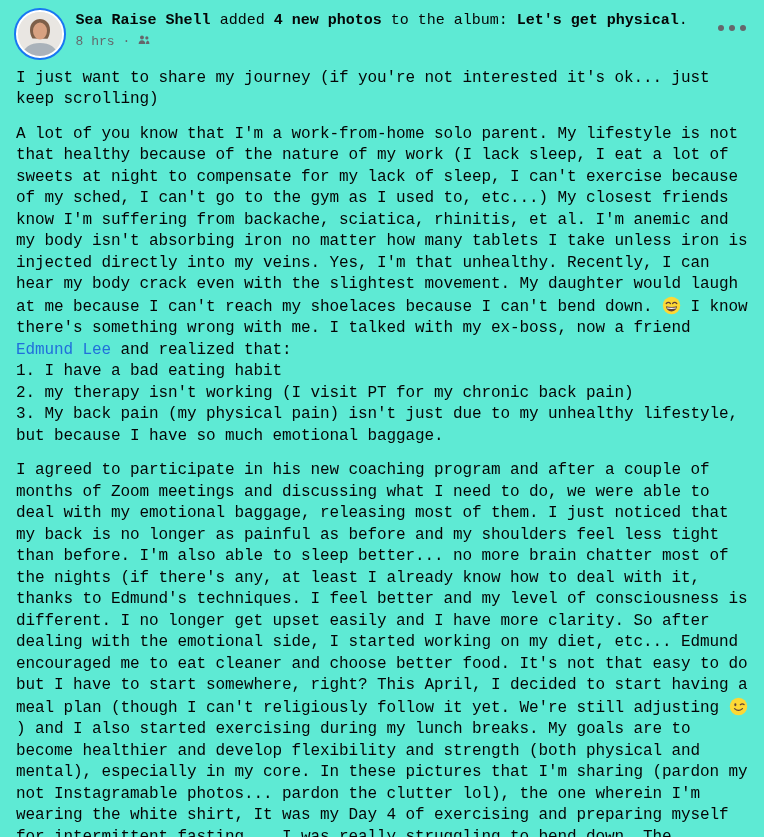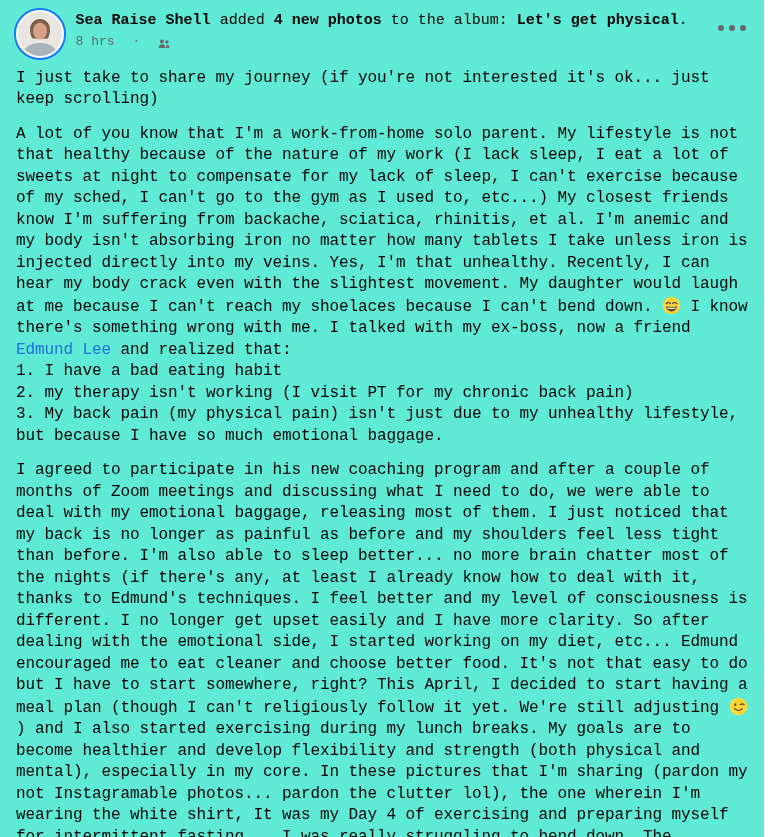--- a/index.html
+++ b/index.html
@@ -46,22 +46,22 @@
     padding-right:60px;
   }
   .header-title a{
     color:#050505;
     text-decoration:none;
     font-weight:bold;
     cursor:pointer;
   }
   .header-meta{
     display:flex;
-    align-items:flex-end;
-    gap:18px;
+    align-items:flex-start;
+    gap:8px;
     font-size:13px;
     line-height:16px;
     color:#65676b;
     margin-top:3px;
   }
   .header-meta a{
     color:#65676b;text-decoration:none;cursor:pointer;
   }
   .privacy{display:inline-flex;align-items:center;}
   .more-btn{
@@ -136,21 +136,21 @@
       <svg viewBox="0 0 36 36" width="36" height="36" fill="#65676b">
         <circle cx="7" cy="18" r="3"></circle>
         <circle cx="18" cy="18" r="3"></circle>
         <circle cx="29" cy="18" r="3"></circle>
       </svg>
     </button>
 
   </div>
 
   <div class="post-body">
-      <p>I just take to share my journey (if you're not interested it's ok...  just keep scrolling)</p>
+      <p>I just want to share my journey (if you're not interested it's ok...  just keep scrolling)</p>
       <p>A lot of you know that I'm a work-from-home solo parent. My lifestyle is not that healthy because of the nature of my work (I lack sleep, I eat a lot of sweets at night to compensate for my lack of sleep, I can't exercise because of my sched, I can't go to the gym as I used to, etc...) My closest friends know I'm suffering from backache, sciatica, rhinitis, et al. I'm anemic and my body isn't absorbing iron no matter how many tablets I take unless iron is injected directly into my veins. Yes, I'm that unhealthy. Recently, I can hear my body crack even with the slightest movement. My daughter would laugh at me because I can't reach my shoelaces because I can't bend down. <span class="emoji"><svg viewBox="0 0 36 36">
             <circle cx="18" cy="18" r="16.5" fill="#fdd835"></circle>
             <path d="M8 14.2 Q12 10 16 14.2" stroke="#5d4037" stroke-width="2.3" fill="none" stroke-linecap="round"></path>
             <path d="M20 14.2 Q24 10 28 14.2" stroke="#5d4037" stroke-width="2.3" fill="none" stroke-linecap="round"></path>
             <path d="M7.5 19.3c3 1 6.7 1.5 10.5 1.5s7.5-.5 10.5-1.5c-.6 5.6-4.8 9.9-10.5 9.9S8.1 24.9 7.5 19.3z" fill="#5d4037"></path>
             <path d="M9.6 21.6c2.5.5 5.3.8 8.4.8s5.9-.3 8.4-.8l-.3 2.1c-2.4.5-5.1.7-8.1.7s-5.7-.2-8.1-.7z" fill="#fff"></path>
           </svg></span> I know there's something wrong with me. I talked with my ex-boss, now a friend <a class="mention-link">Edmund Lee</a> and realized that:<br>1. I have a bad eating habit<br>2. my therapy isn't working (I visit PT for my chronic back pain)<br>3. My back pain (my physical pain) isn't just due to my unhealthy lifestyle, but because I have so much emotional baggage.</p>
       <p>I agreed to participate in his new coaching program and after a couple of months of Zoom meetings and discussing what I need to do, we were able to deal with my emotional baggage, releasing most of them. I just noticed that my back is no longer as painful as before and my shoulders feel less tight than before. I'm also able to sleep better... no more brain chatter most of the nights (if there's any, at least I already know how to deal with it, thanks to Edmund's techniques. I feel better and my level of consciousness is different. I no longer get upset easily and I have more clarity. So after dealing with the emotional side, I started working on my diet, etc... Edmund encouraged me to eat cleaner and choose better food. It's not that easy to do but I have to start somewhere, right?  This April, I decided to start having a meal plan (though I can't religiously follow it yet. We're still adjusting <span class="emoji"><svg viewBox="0 0 36 36">
             <circle cx="18" cy="18" r="16.5" fill="#fdd835"></circle>
             <ellipse cx="12" cy="14.5" rx="2" ry="2.8" fill="#5d4037"></ellipse>

